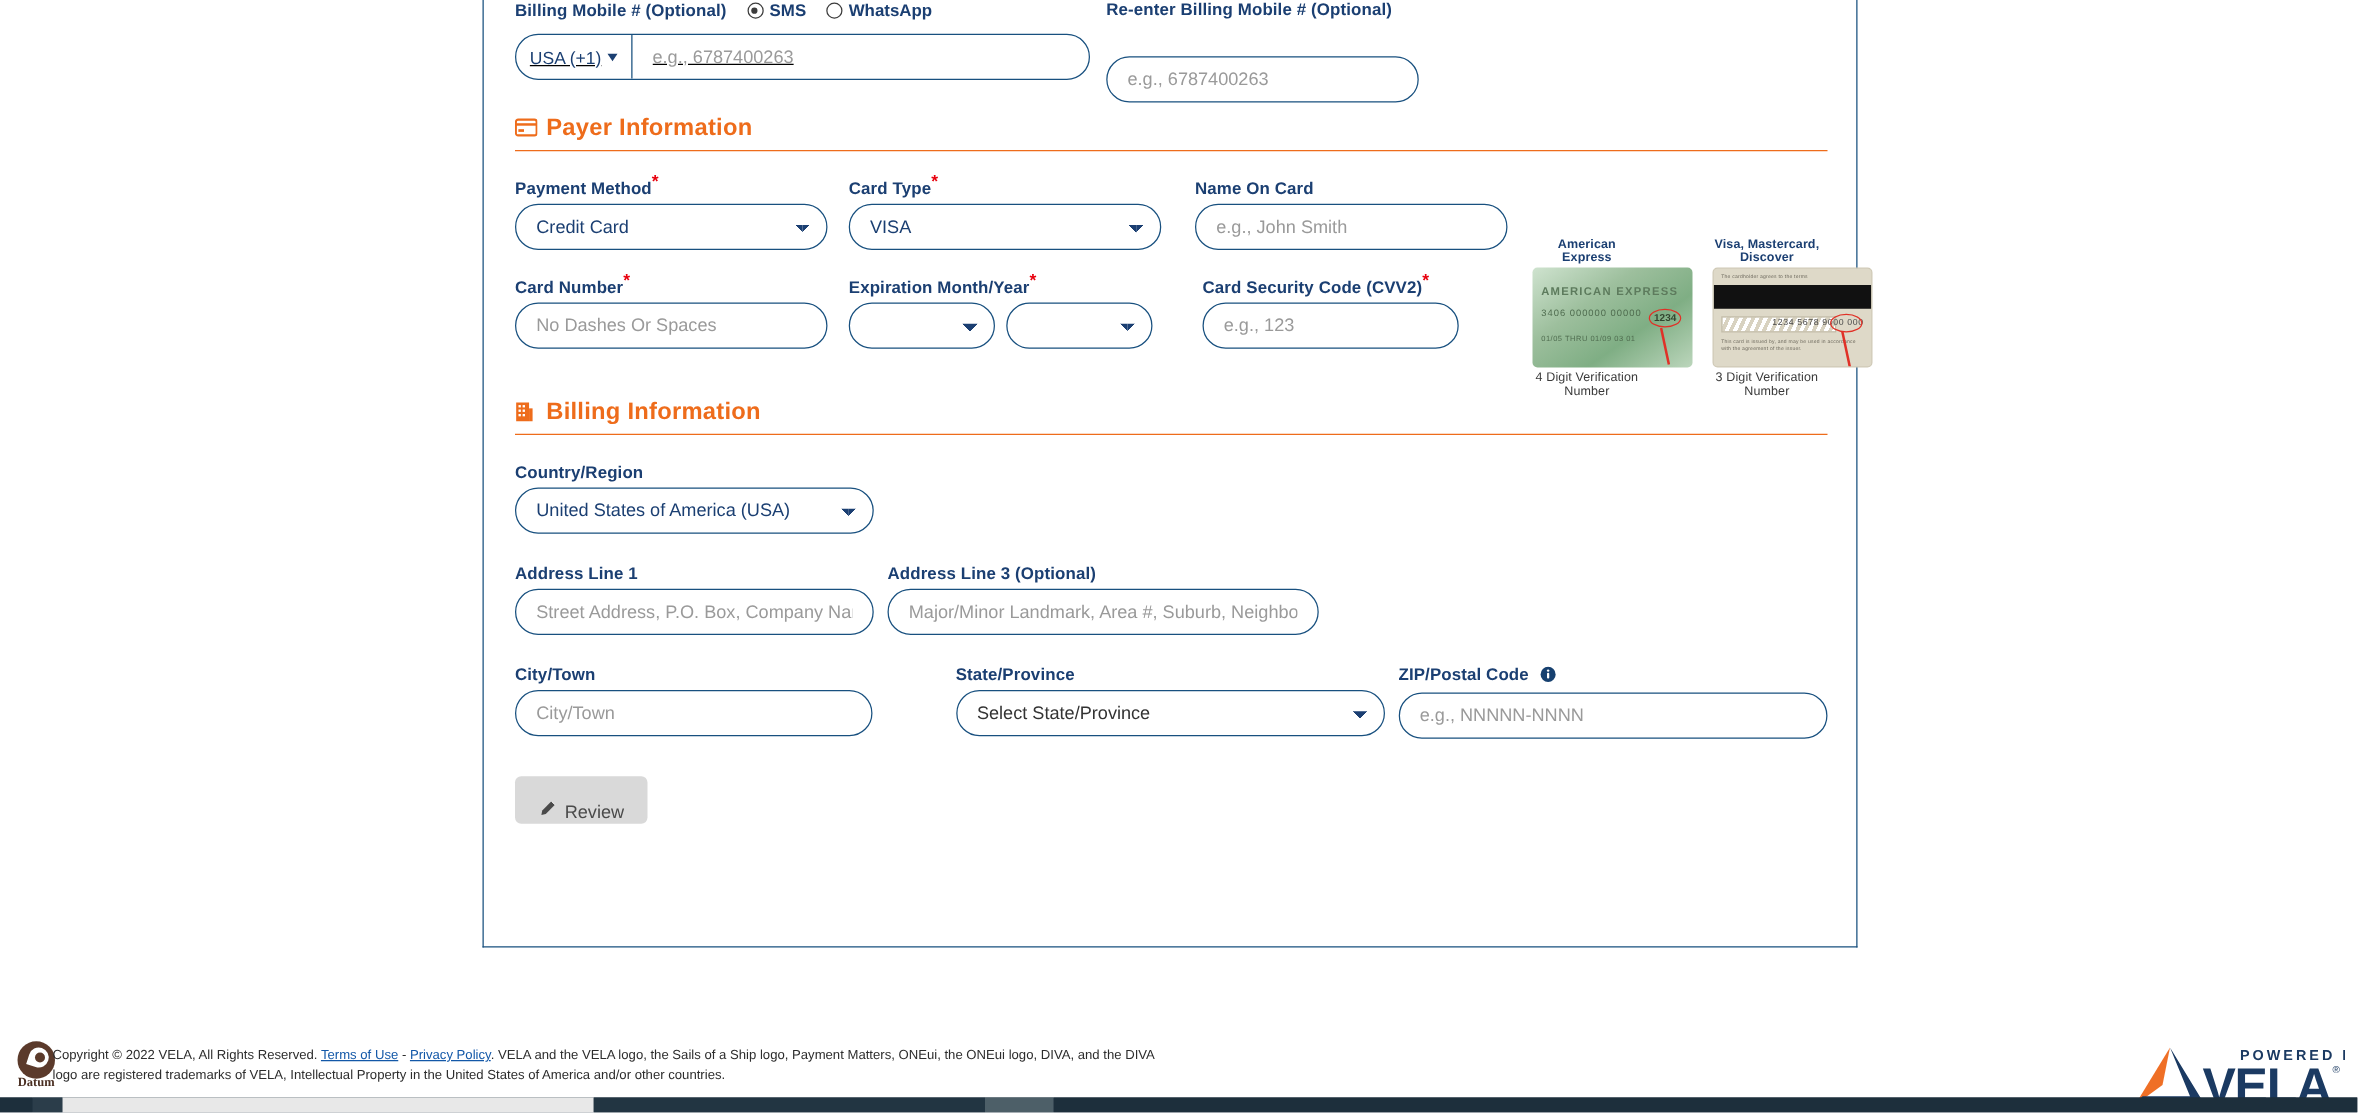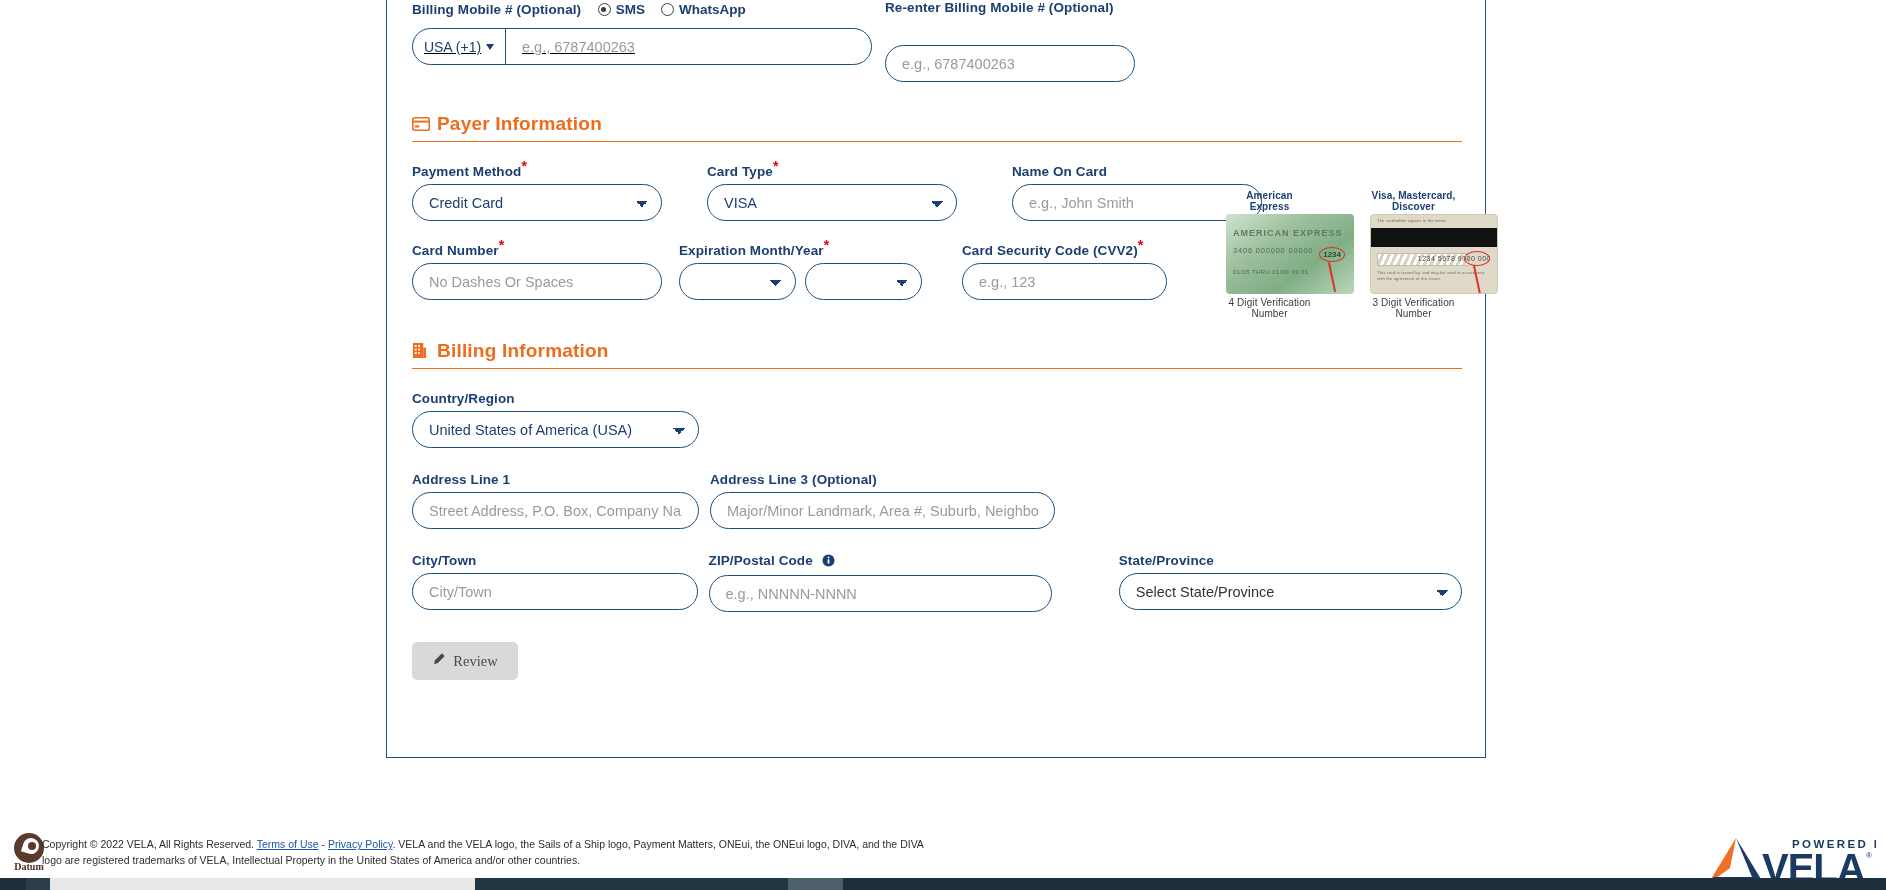--- a/index.html
+++ b/index.html
@@ -265,23 +265,23 @@
   
   .review-btn {
     margin-top: 30px;
     height: 38px;
     width: 106px;
     border: none;
     border-radius: 5px;
     background: #d9d9d9;
     color: #4a4a4a;
     font-size: 14.5px;
-    font-family: Liberation Serif, serif;
+    font-family: Liberation Sans, sans-serif;
     display: inline-flex;
-    align-items: center;
+    align-items: flex-end;
     justify-content: center;
     gap: 7px;
     cursor: pointer;
   }
 
   
   .footer {
     position: absolute;
     left: 0; right: 0;
     top: 830px;
@@ -380,35 +380,35 @@
           </div>
         </div>
 
         <div style="width:250px; margin-left:37px;">
           <span class="label">Re-enter Billing Mobile # (Optional)</span>
           <input class="inp" style="margin-top: 25px;" type="text" placeholder="e.g., 6787400263">
         </div>
       </div>
 
       
-      <div class="section" style="margin-top:31px;">
+      <div class="section" style="margin-top:10px;">
         <div class="section-title">
           <span class="sec-icon">
             <svg viewBox="0 0 20 16" width="18" height="16">
               <rect x="0.8" y="1" width="18.4" height="14" rx="2" fill="none" stroke="#ee6c1b" stroke-width="1.8"></rect>
               <rect x="0.8" y="4.2" width="18.4" height="2.2" fill="#ee6c1b"></rect>
               <rect x="3" y="9.5" width="5" height="2.4" fill="#ee6c1b"></rect>
             </svg>
           </span>
           <span>Payer Information</span>
         </div>
       </div>
 
       
-      <div class="row" style="margin-top:22px;gap:28px;">
+      <div class="row" style="margin-top:22px;">
         <div style="width:250px;">
           <span class="label"><span>Payment Method</span><span class="req">*</span></span>
           <select class="inp">
             <option>Credit Card</option>
           </select>
         </div>
         <div style="width:250px; margin-left:17px;">
           <span class="label"><span>Card Type</span><span class="req">*</span></span>
           <select class="inp">
             <option>VISA</option>
@@ -486,39 +486,39 @@
           <input class="inp" type="text" placeholder="Major/Minor Landmark, Area #, Suburb, Neighbor" style="">
         </div>
       </div>
 
       
       <div class="row" style="margin-top:24px;">
         <div style="width:287px;">
           <span class="label">City/Town</span>
           <input class="inp" type="text" placeholder="City/Town" style="">
         </div>
+        <div style="width:345px; margin-left:67px;">
+          <span class="label">State/Province</span>
+          <select class="inp empty">
+            <option>Select State/Province</option>
+          </select>
+        </div>
         <div style="width:345px; margin-left:11px;">
           <span class="label">
             <span>ZIP/Postal Code</span>
             <span style="margin-left:5px; display:inline-block; vertical-align:-2px;">
               <svg width="13" height="13" viewBox="0 0 16 16">
                 <circle cx="8" cy="8" r="7.4" fill="#16406f"></circle>
                 <circle cx="8" cy="4.3" r="1.2" fill="#ffffff"></circle>
                 <rect x="6.9" y="6.4" width="2.2" height="5.6" rx="1" fill="#ffffff"></rect>
               </svg>
             </span>
           </span>
           <input class="inp" type="text" placeholder="e.g., NNNNN-NNNN" style="">
         </div>
-        <div style="width:345px; margin-left:67px;">
-          <span class="label">State/Province</span>
-          <select class="inp empty">
-            <option>Select State/Province</option>
-          </select>
-        </div>
       </div>
 
       
       <button class="review-btn">
         <span>
           <svg width="14" height="14" viewBox="0 0 16 16">
             <path d="M11.6 1.2l3.2 3.2-8.4 8.4-4 0.8 0.8-4z" fill="#4a4a4a"></path>
             <path d="M11.6 1.2l3.2 3.2" stroke="#ffffff" stroke-width="0.8"></path>
           </svg>
         </span>

